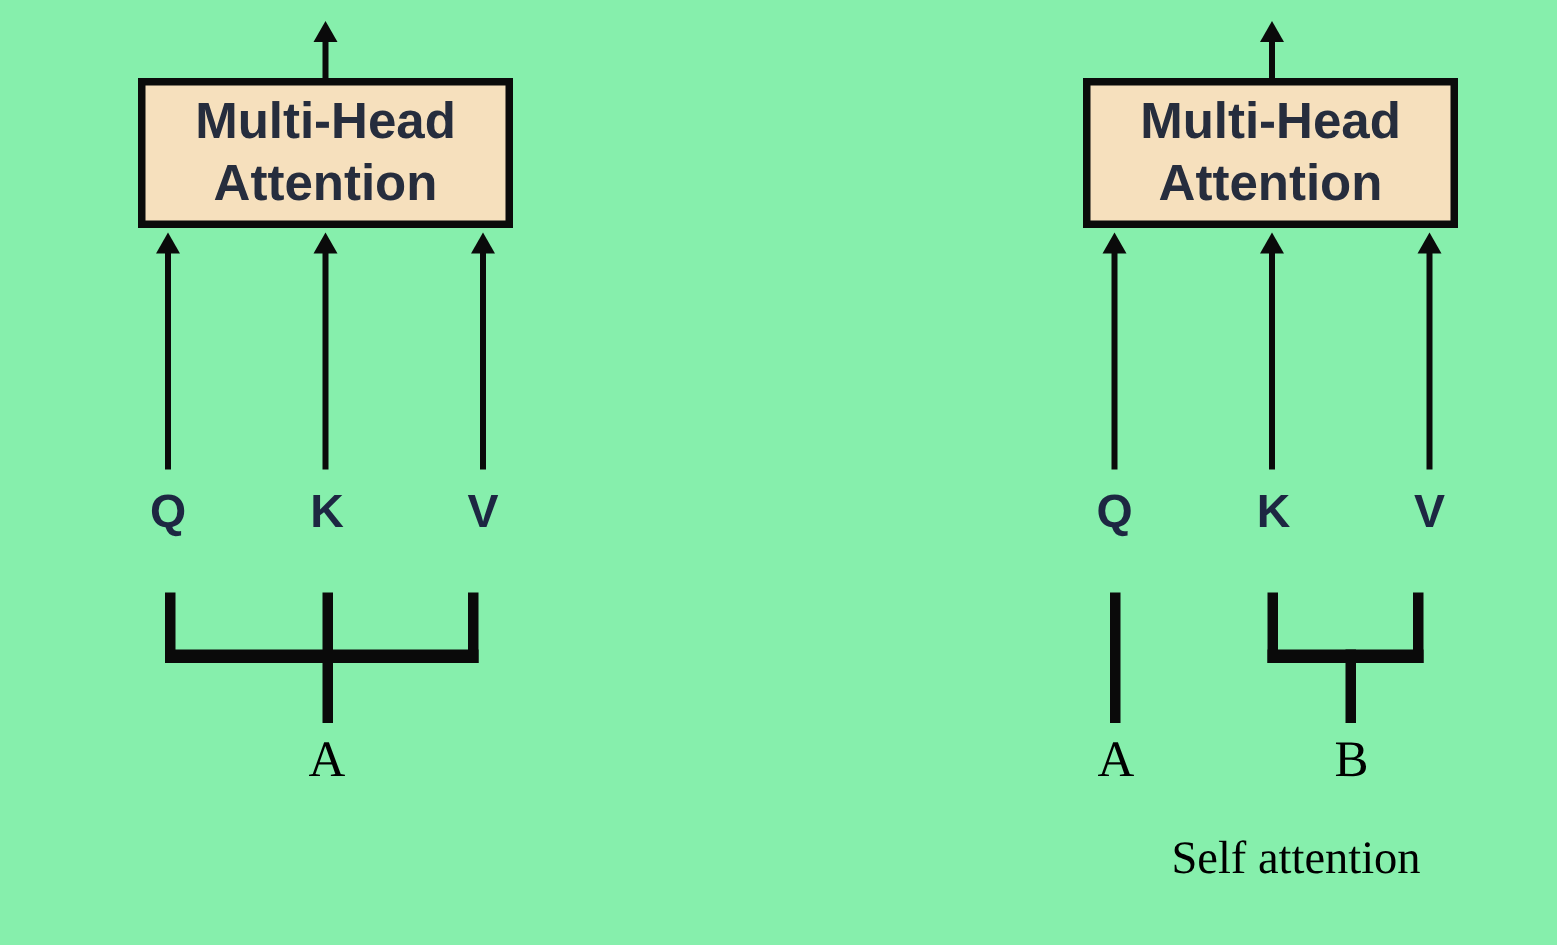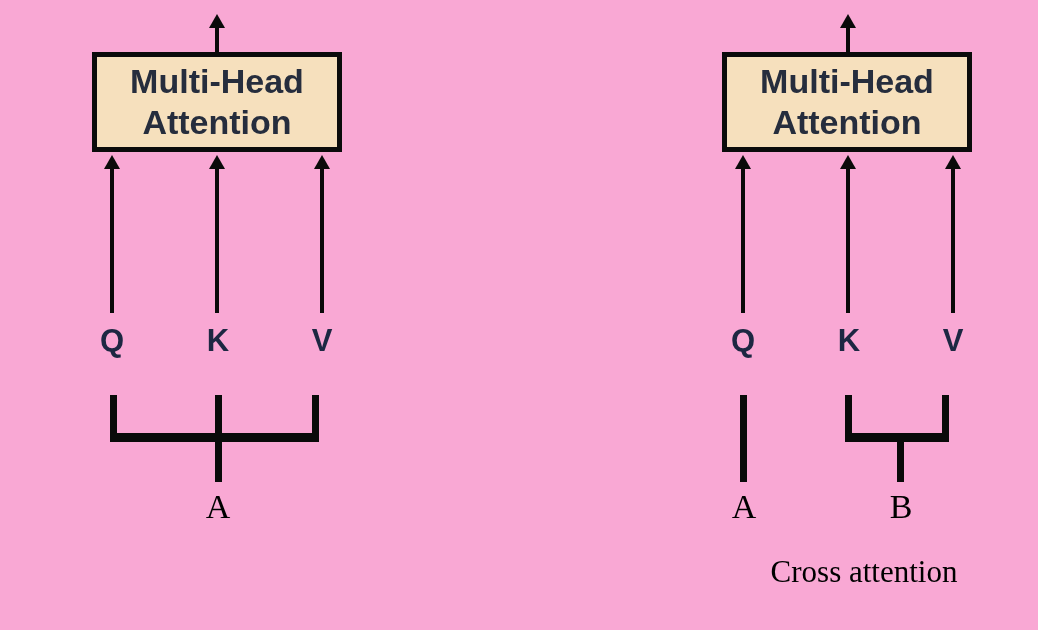--- a/index.html
+++ b/index.html
@@ -1,20 +1,20 @@
 <!DOCTYPE html>
 <html><head>
 <meta charset="utf-8">
 <style>
   html, body { margin: 0; padding: 0; background: #ffffff; }
   .page {
     position: relative;
     width: 1038px;
     height: 630px;
-    background: #f9a8d4;
+    background: #86efac;
     overflow: hidden;
     font-family: "Liberation Sans", sans-serif;
   }
   .panel { position: absolute; left: 0; top: 0; width: 100%; height: 100%; }
 
   
   .line { position: absolute; background: #0a0a0a; }
 
   
   .head-up {
@@ -137,16 +137,16 @@
     <div class="line" style="left:740px; top:395px; width:7px; height:87px;"></div>
 
     <div class="line" style="left:845px; top:395px; width:7px; height:47px;"></div>
     <div class="line" style="left:942px; top:395px; width:7px; height:47px;"></div>
     <div class="line" style="left:845px; top:433px; width:104px; height:9px;"></div>
     <div class="line" style="left:897px; top:433px; width:7px; height:49px;"></div>
 
     <div class="src-label" style="left:720px; top:488px;">A</div>
     <div class="src-label" style="left:877px; top:488px;">B</div>
 
-    <div class="caption" style="left:734px; top:554px;">Cross attention</div>
+    <div class="caption" style="left:734px; top:554px;">Self attention</div>
   </section>
 
 </div>
 
 </body></html>

